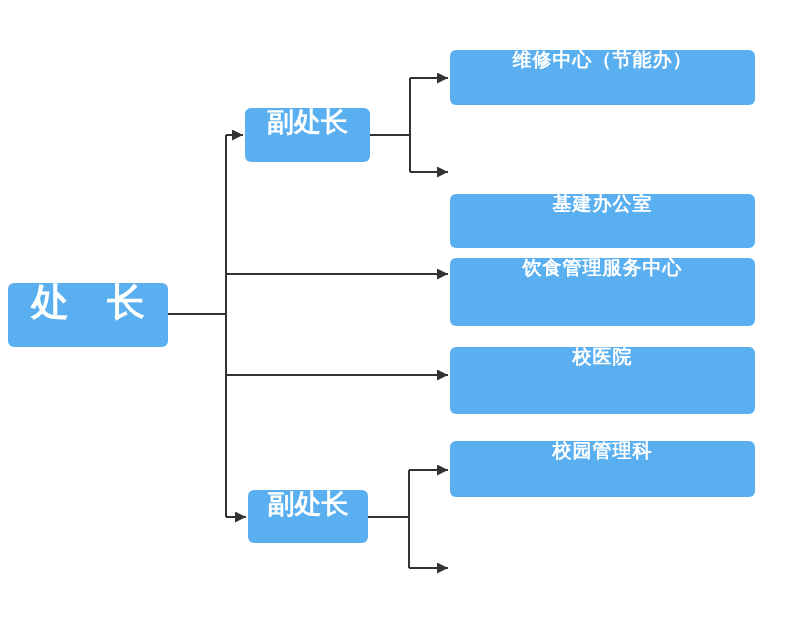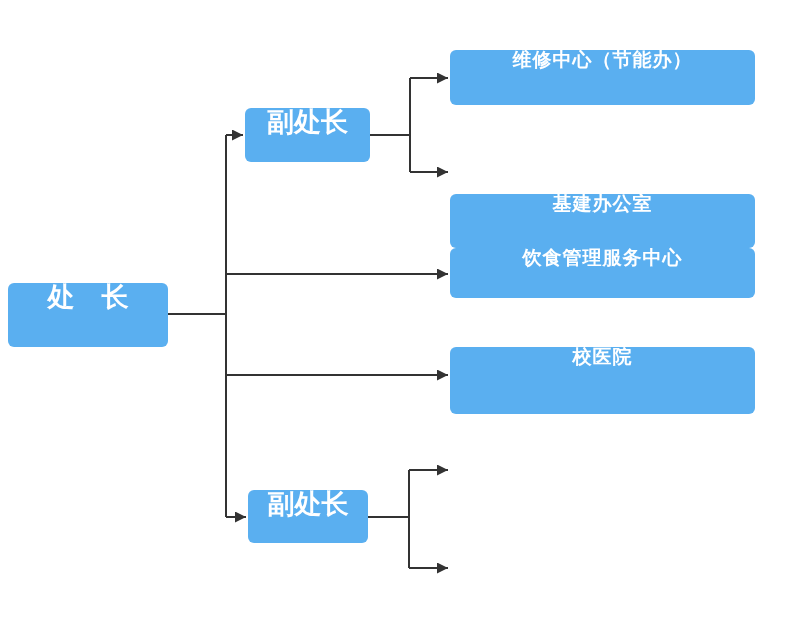--- a/index.html
+++ b/index.html
@@ -35,27 +35,27 @@
     align-items: flex-start;
     justify-content: center;
     background: var(--node-fill);
     color: var(--node-text);
     font-weight: bold;
     border-radius: 6px;
     text-align: center;
     line-height: 1;
     white-space: nowrap;
   }
-  .node-root          { left: 8px;   top: 283px; width: 160px; height: 64px; font-size: 27px; }
+  .node-root          { left: 8px;   top: 283px; width: 160px; height: 64px; font-size: 38px; }
   .node-deputy-top    { left: 245px; top: 108px; width: 125px; height: 54px; font-size: 27px; }
   .node-deputy-bottom { left: 248px; top: 490px; width: 120px; height: 53px; font-size: 27px; }
   .node-dept          { left: 450px; width: 305px; font-size: 19px; letter-spacing: 1px; }
   .node-maintenance   { top: 50px;  height: 55px; }
   .node-construction  { top: 146px; height: 54px; margin-top: 48px; }
-  .node-catering      { top: 248px; height: 50px; }
+  .node-catering      { top: 258px; height: 68px; }
   .node-hospital      { top: 347px; height: 67px; }
   .node-campus        { top: 441px; height: 56px; }
   .node-general       { top: 537px; height: 56px; }
 </style>
 </head>
 <body>
 
 <div class="canvas">
 
   <svg class="connectors" viewBox="0 0 785 644" xmlns="http://www.w3.org/2000/svg">
@@ -105,15 +105,18 @@
   </div>
 
   <div class="node node-dept node-catering">
     <span>饮食管理服务中心</span>
   </div>
 
   <div class="node node-dept node-hospital">
     <span>校医院</span>
   </div>
 
+  <div class="node node-dept node-campus">
+    <span>校园管理科</span>
+  </div>
 
 
 </div>
 
 </body></html>

